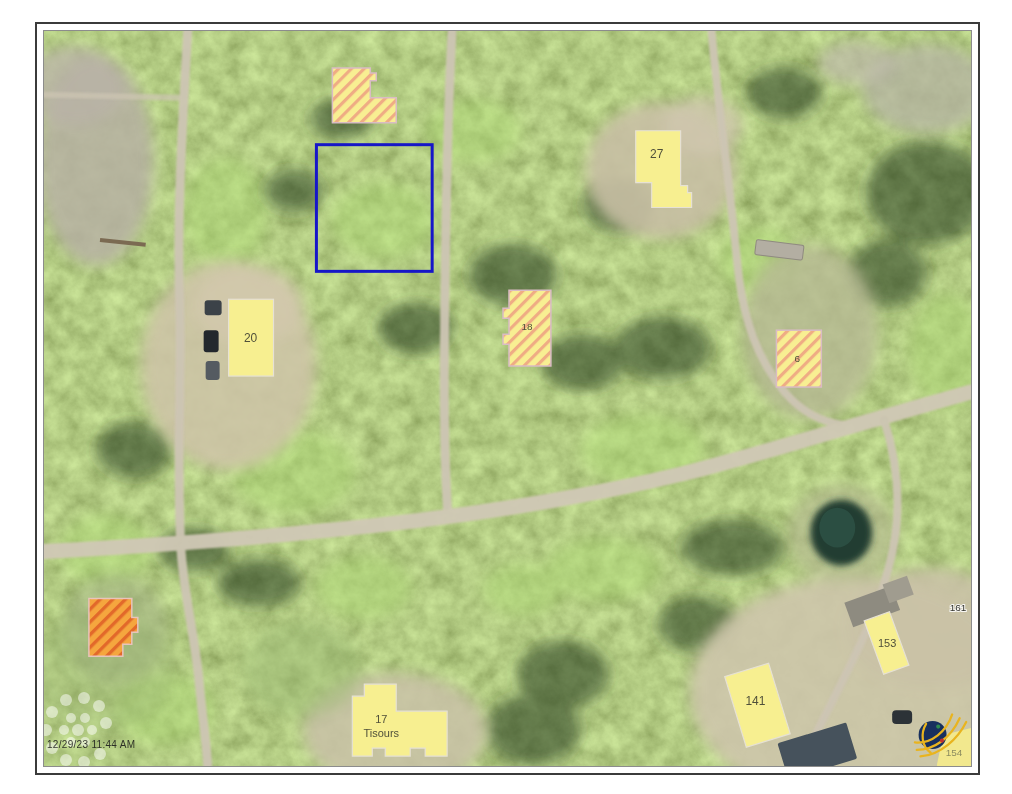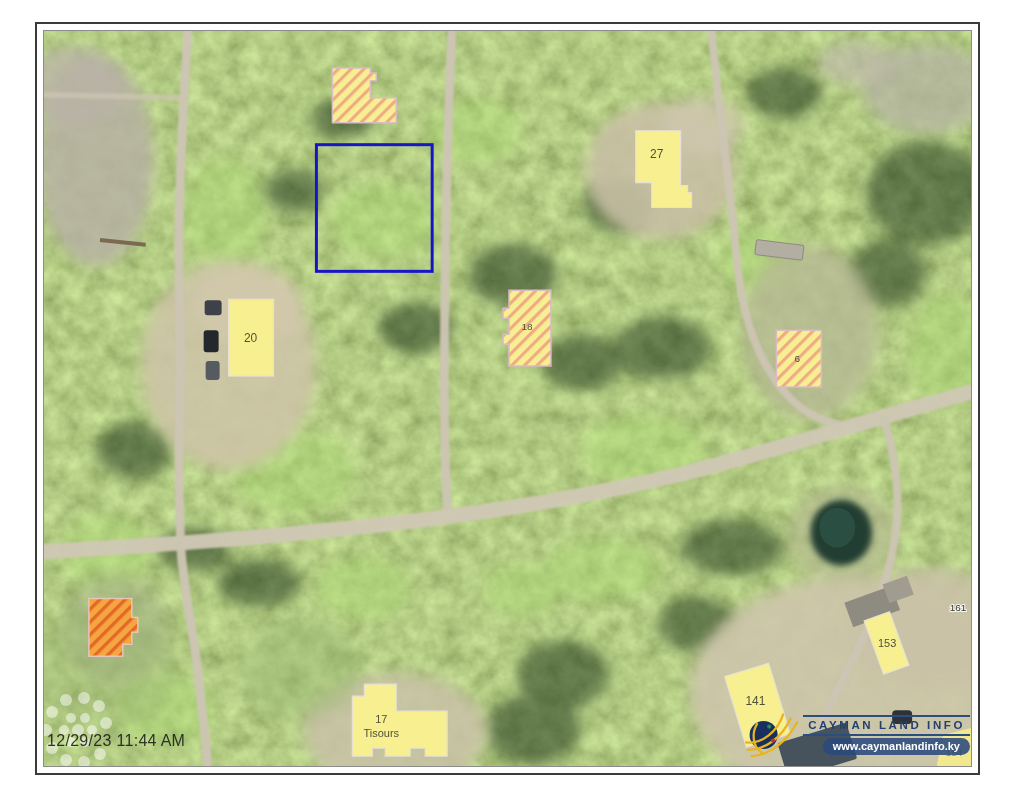--- a/index.html
+++ b/index.html
@@ -26,21 +26,21 @@
   .watermark {
     position: absolute; left: -4px; bottom: -10px; display: flex; align-items: flex-end;
     pointer-events: none; z-index: 3;
   }
   .watermark .cireba-text {
     font-size: 66px; line-height: 0.95; color: rgba(255,255,255,0.5);
     letter-spacing: 1px; margin-left: -20px; font-weight: 400;
   }
   .timestamp {
     position: absolute; left: 3px; bottom: 16px; z-index: 4;
-    font-size: 16px; color: rgba(25,25,25,0.88); letter-spacing: 0.3px;
+    font-size: 10px; color: rgba(25,25,25,0.88); letter-spacing: 0.3px;
   }
   .brand {
     position: absolute; right: 1px; bottom: 3px; z-index: 5;
     display: flex; align-items: center; gap: 2px;
   }
   .brand-text { display: flex; flex-direction: column; align-items: stretch; }
   .brand-title {
     font-size: 11.5px; font-weight: bold; letter-spacing: 2.6px; color: #24406e;
     border-top: 2px solid #2c4d80; border-bottom: 2px solid #2c4d80;
     padding: 2px 5px 3px 5px; white-space: nowrap;
@@ -222,19 +222,15 @@
         <circle cx="21" cy="30" r="15" fill="#18305e"></circle>
         <g fill="none" stroke="#e9b41f" stroke-width="2.4" stroke-linecap="round">
           <path d="M4,46 C22,46 40,34 50,12"></path>
           <path d="M2,38 C20,40 36,26 42,8"></path>
           <path d="M8,53 C30,51 48,34 57,16"></path>
           <path d="M14,18 C8,28 9,42 19,49"></path>
         </g>
         <circle cx="31" cy="36" r="2.2" fill="#c23030"></circle>
         <circle cx="27" cy="21" r="2.2" fill="#2d8a4e"></circle>
       </svg>
-      <div class="brand-text">
-        <div class="brand-title">CAYMAN LAND INFO</div>
-        <div class="brand-url">www.caymanlandinfo.ky</div>
-      </div>
     </div>
   </div>
 </div>
 
 </body></html>

